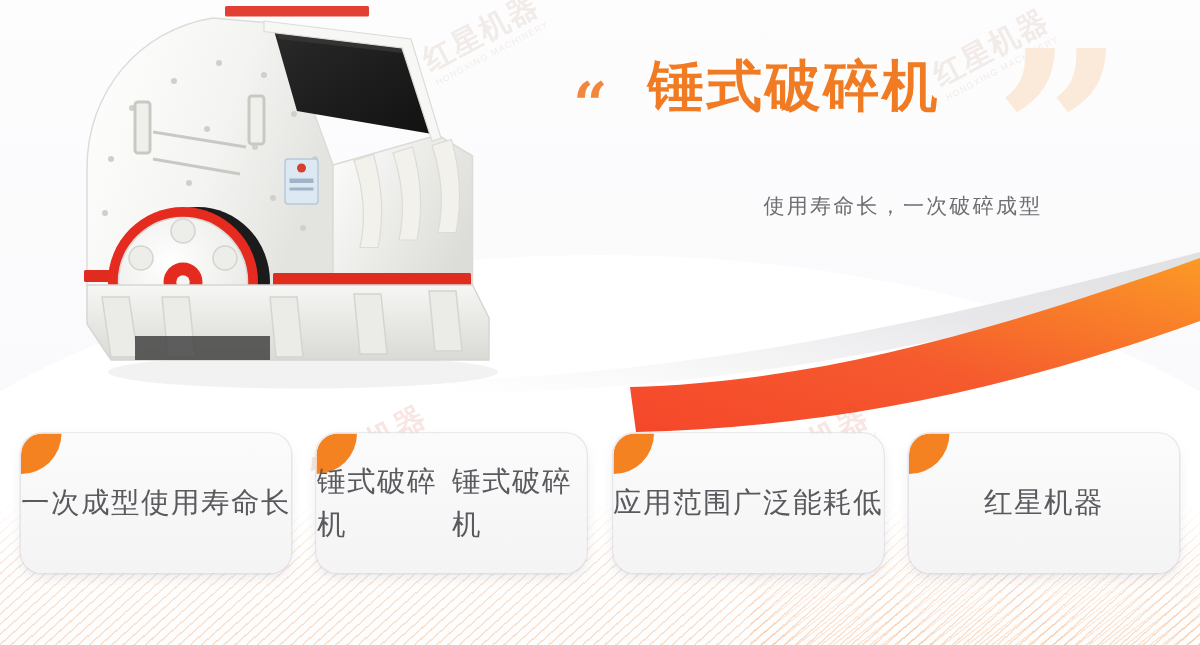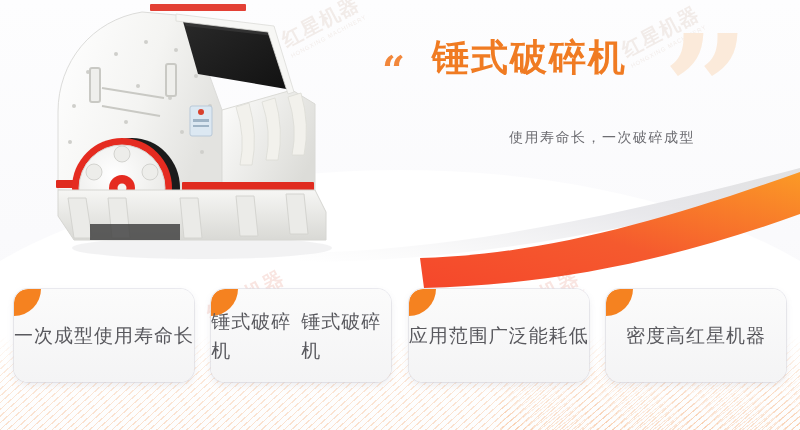--- a/index.html
+++ b/index.html
@@ -360,18 +360,17 @@
     </div>
 
     <div class="card">
       <span class="card-corner"></span>
       <span class="card-line">应用范围广泛</span>
       <span class="card-line">能耗低</span>
     </div>
 
     <div class="card">
       <span class="card-corner"></span>
-      <span class="card-line">密度高</span>
       <span class="card-line">红星机器</span>
     </div>
 
   </div>
 </div>
 
 </body></html>

